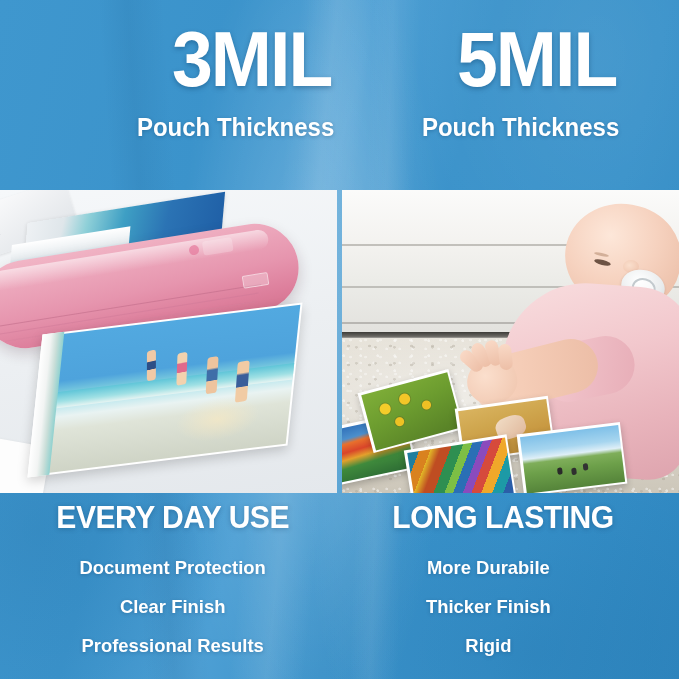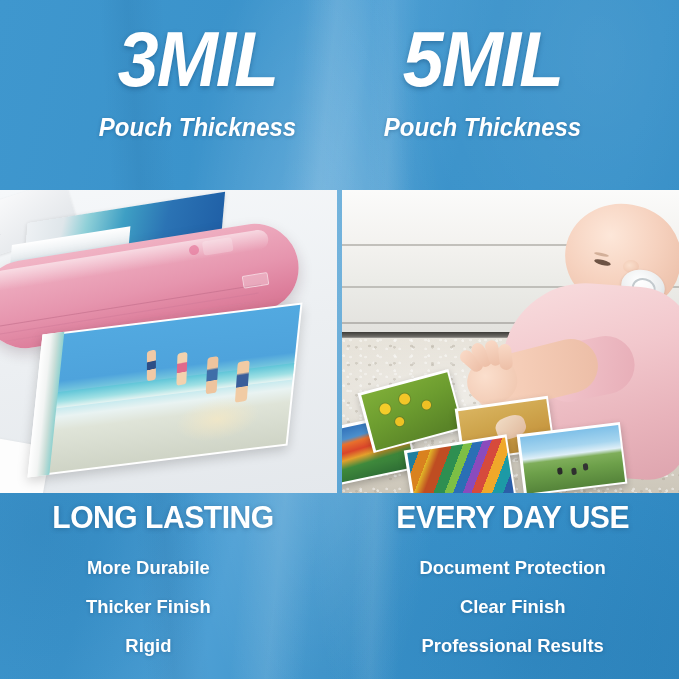--- a/index.html
+++ b/index.html
@@ -31,21 +31,21 @@
       linear-gradient(86deg, rgba(0,50,95,0) 20%, rgba(0,50,95,0.07) 24%, rgba(0,50,95,0) 29%);
   }
 
   .layer { position:absolute; z-index:2; }
 
   
   #header {
     left:0; top:14px; width:679px; height:164px;
     display:flex; align-items:flex-start; justify-content:center;
   }
-  .hcol { width:285px; text-align:center; padding-top:6px;font-style:italic; }
+  .hcol { width:285px; text-align:right; padding-top:6px; }
   .mil {
     font-size:78px; font-weight:bold; color:#ffffff;
     letter-spacing:-2px; line-height:1.0;
     text-shadow:0 2px 6px rgba(0,45,85,0.35);
     font-stretch:condensed;
     transform:scaleX(0.94);
   }
   .pouch {
     margin-top:16px;
     font-size:25px; font-weight:bold; color:#ffffff;
@@ -459,27 +459,27 @@
       </div>
     <div class="card c-field">
         <div class="ph"></div>
       </div>
   </div>
 
 </div>
 
 <div id="features" class="layer">
 
+  <div class="fcol left">
+    <div class="fhead">EVERY DAY USE</div>
+    <div class="fitem first">Document Protection</div>
+    <div class="fitem">Clear Finish</div>
+    <div class="fitem">Professional Results</div>
+  </div>
+
   <div class="fcol right">
     <div class="fhead">LONG LASTING</div>
     <div class="fitem first">More Durabile</div>
     <div class="fitem">Thicker Finish</div>
     <div class="fitem">Rigid</div>
   </div>
 
-  <div class="fcol left">
-    <div class="fhead">EVERY DAY USE</div>
-    <div class="fitem first">Document Protection</div>
-    <div class="fitem">Clear Finish</div>
-    <div class="fitem">Professional Results</div>
-  </div>
-
 </div>
 
 </body></html>

